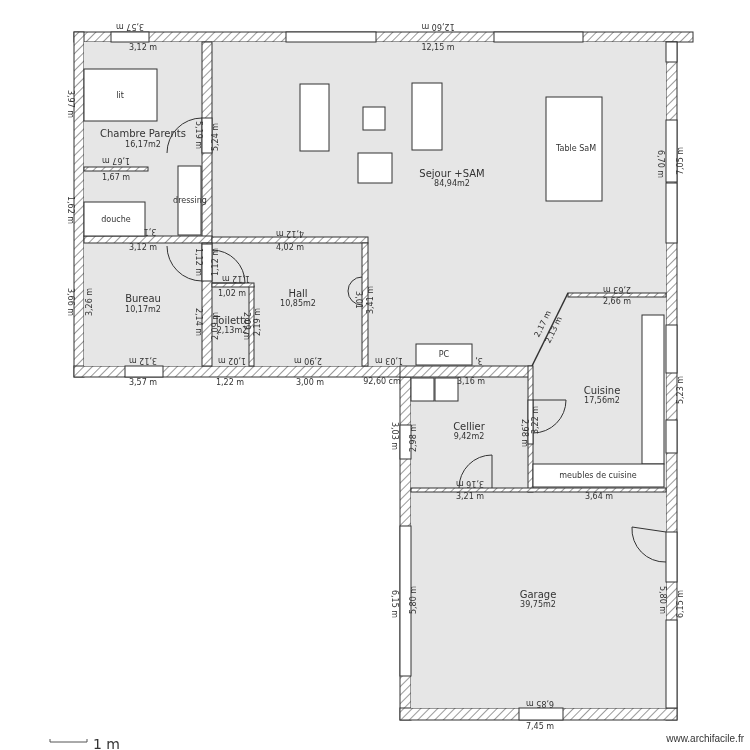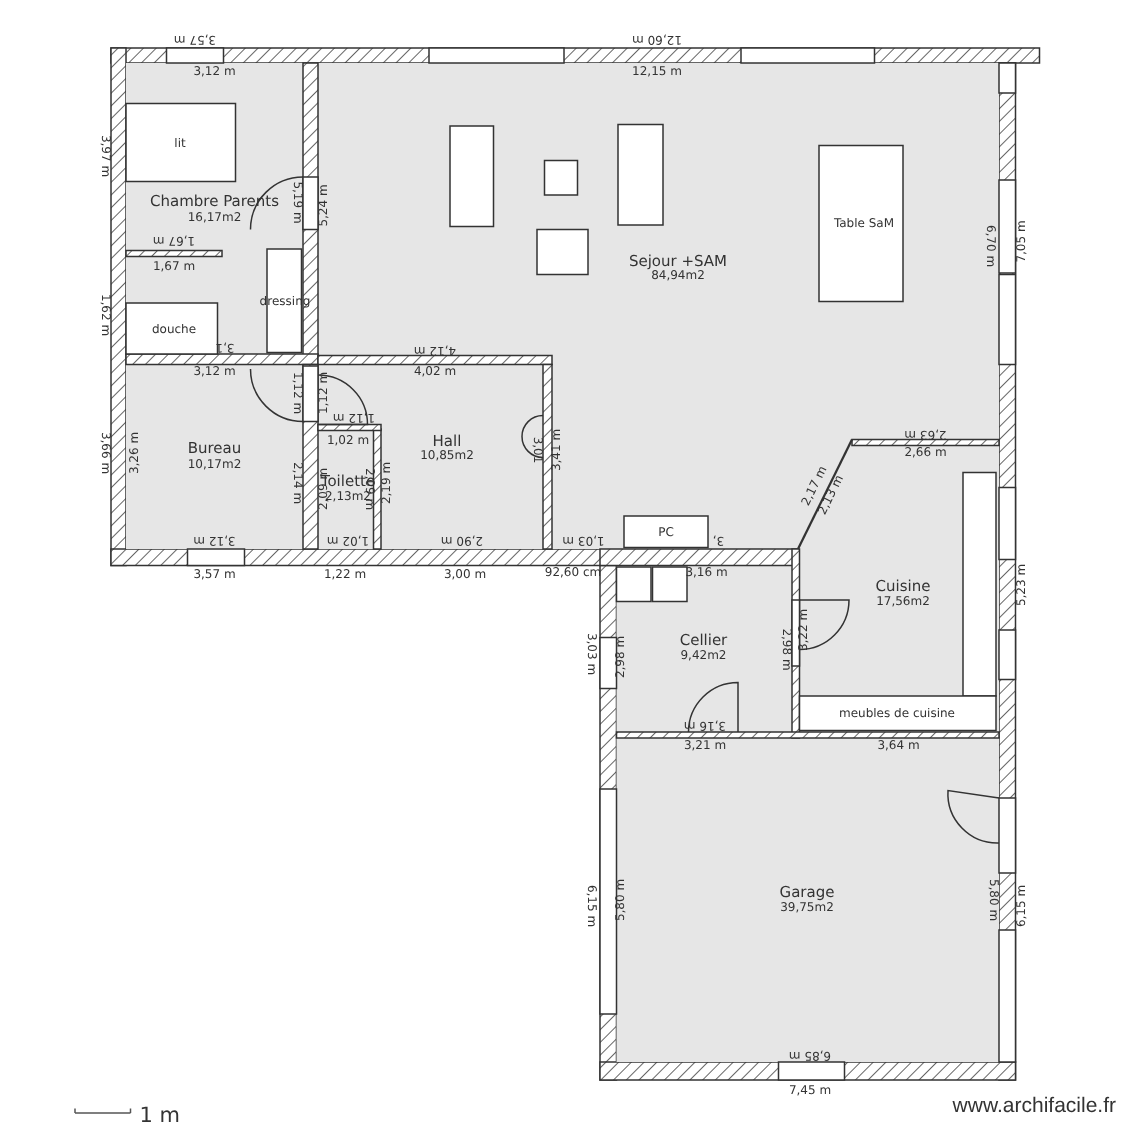--- a/index.html
+++ b/index.html
@@ -2,21 +2,21 @@
 <html><head>
   <meta charset="utf-8">
   <style>
     html, body { margin: 0; padding: 0; background: #ffffff; }
     body { width: 750px; height: 750px; overflow: hidden; position: relative; font-family: "DejaVu Sans", sans-serif; }
     svg { position: absolute; left: 0; top: 0; }
     .lbl { font-family: "DejaVu Sans", sans-serif; font-size: 8px; fill: #333; }
     .room-name { font-family: "DejaVu Sans", sans-serif; font-size: 10px; fill: #333; }
     .room-area { font-family: "DejaVu Sans", sans-serif; font-size: 8px; fill: #333; }
     .furn-lbl { font-family: "DejaVu Sans", sans-serif; font-size: 8px; fill: #333; }
-    .footer { position: absolute; right: 6px; bottom: 6px; font-family: "Liberation Sans", sans-serif; font-size: 14px; color: #333; }
+    .footer { position: absolute; right: 6px; bottom: 6px; font-family: "Liberation Sans", sans-serif; font-size: 10px; color: #333; }
     .scale-lbl { position: absolute; left: 93px; top: 736px; font-family: "DejaVu Sans", sans-serif; font-size: 14px; color: #333; }
   </style>
 </head>
 <body>
 
 <svg width="750" height="750" viewBox="0 0 750 750">
   <defs>
     <pattern id="hatch" patternUnits="userSpaceOnUse" width="6" height="6" patternTransform="rotate(45)">
       <rect width="6" height="6" fill="#ffffff"></rect>
       <line x1="0" y1="0" x2="0" y2="6" stroke="#555" stroke-width="1.2"></line>

